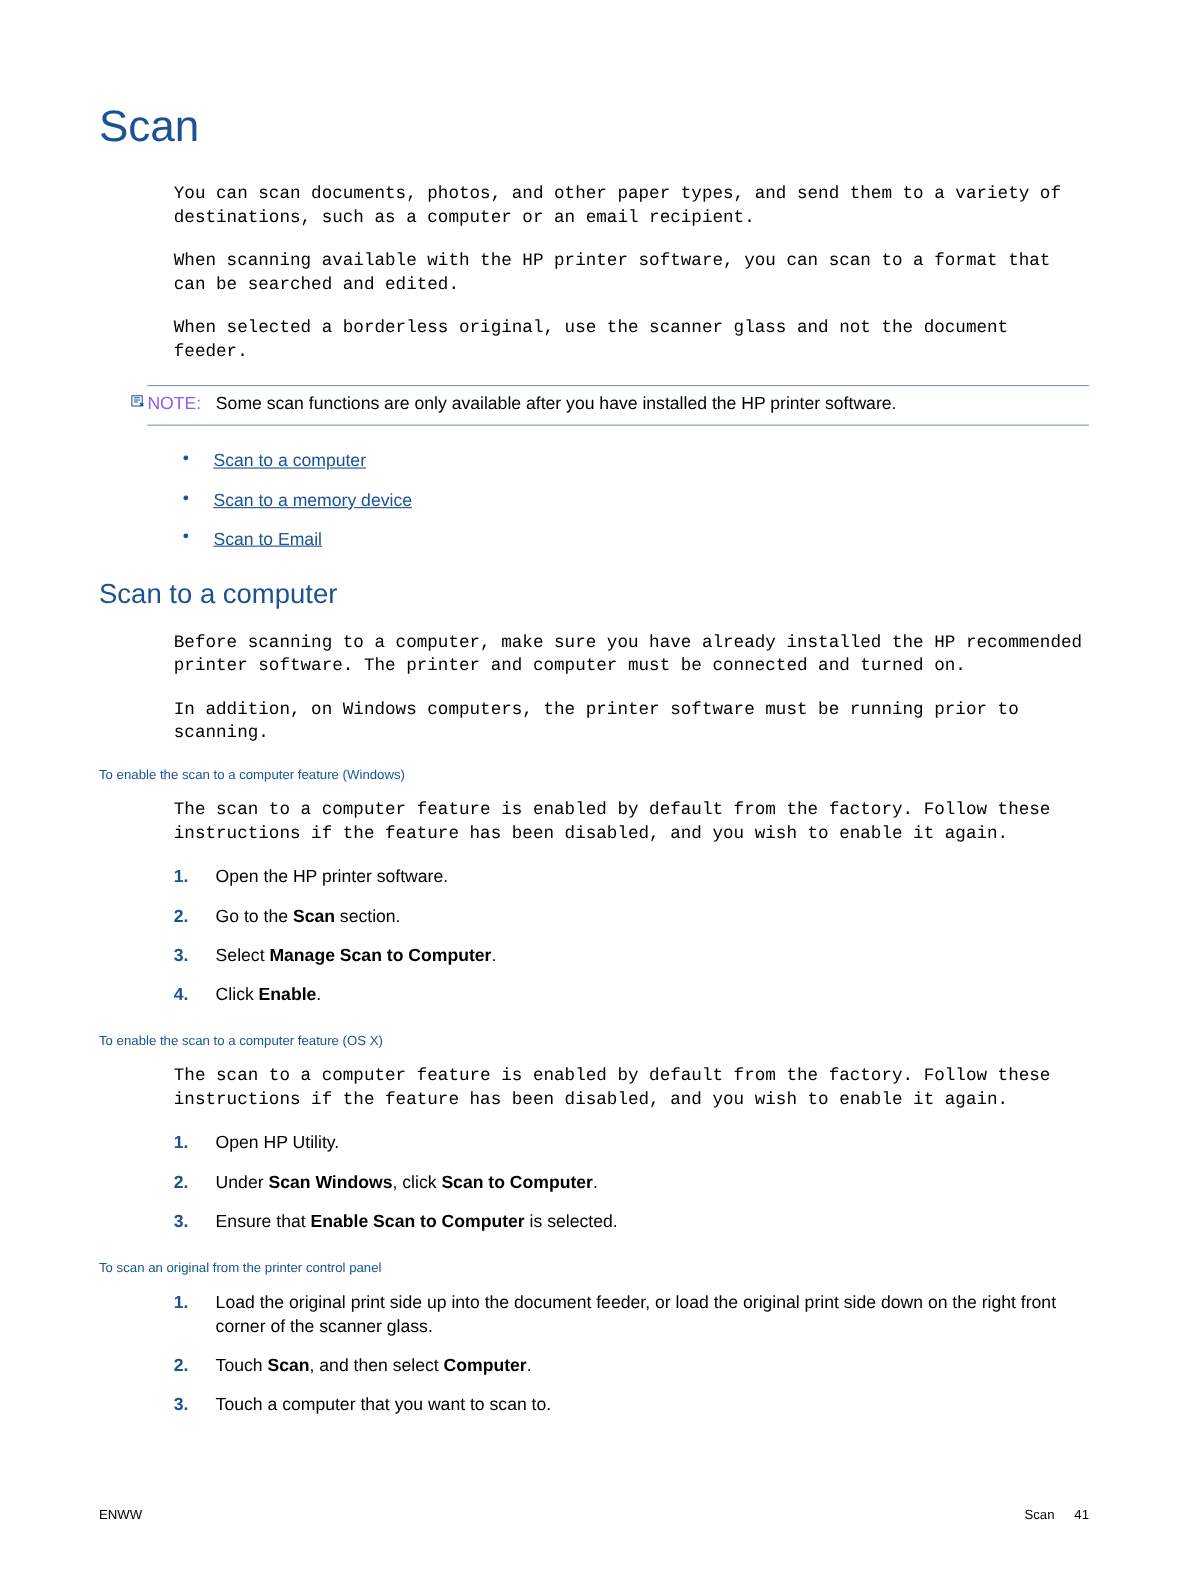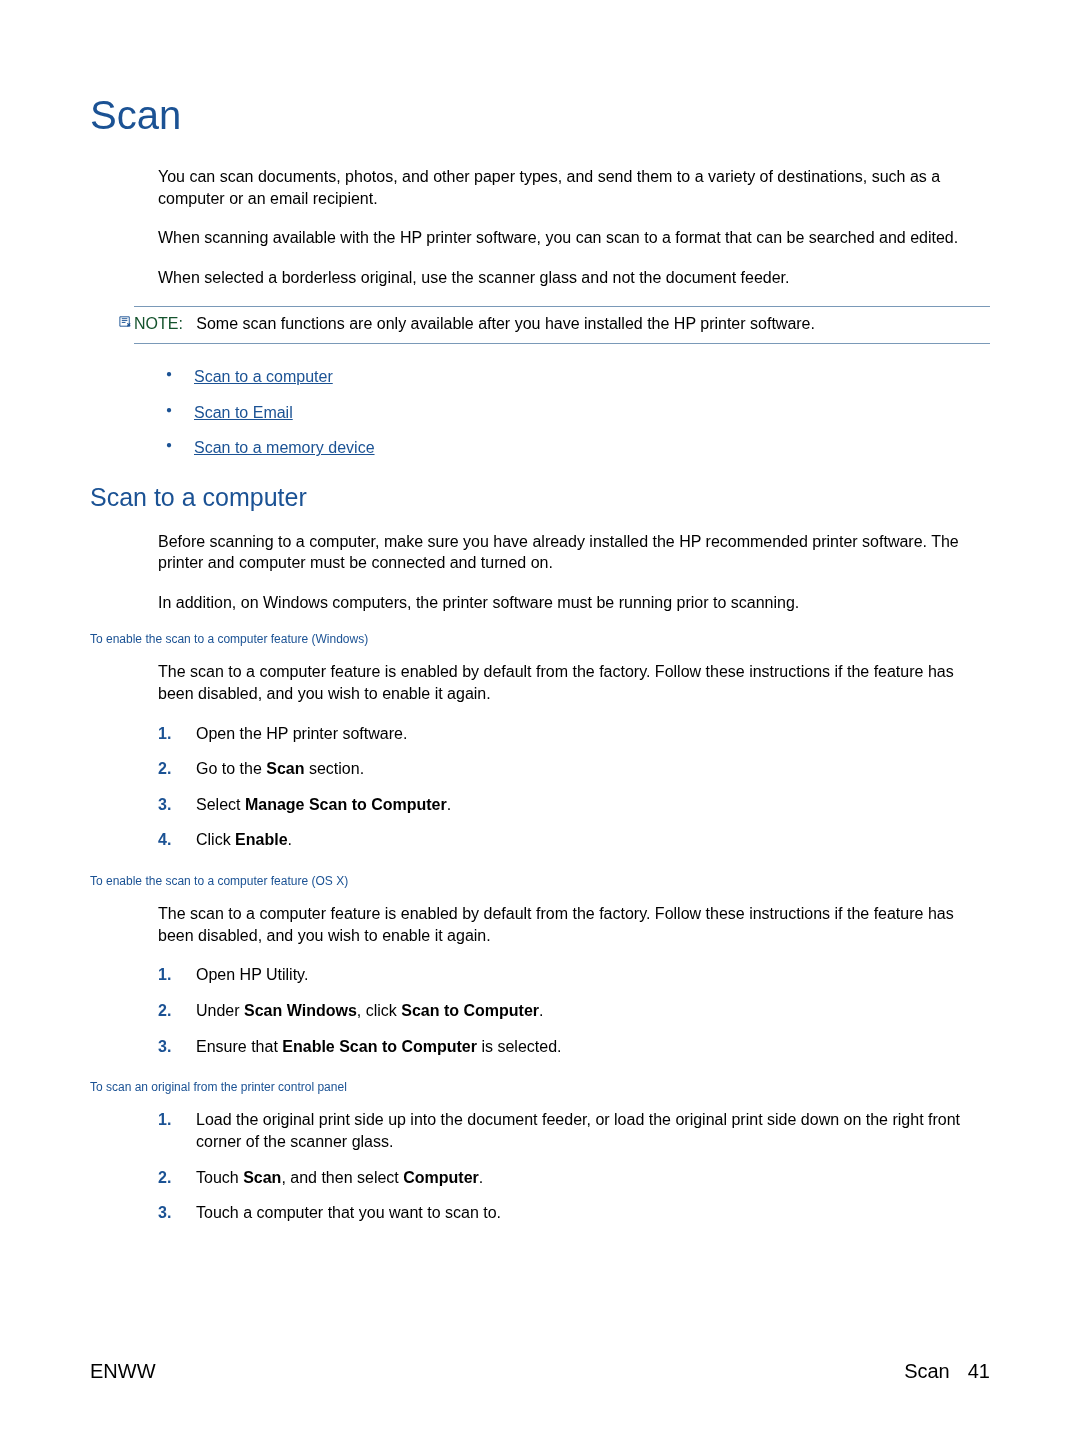--- a/index.html
+++ b/index.html
@@ -20,20 +20,21 @@
     }
     .h1 {
       font-size: 40px;
       color: #1b5294;
       font-weight: 500;
       margin-bottom: 24px;
       font-family: Arial, sans-serif;
     }
     .indent-1 {
       margin-left: 68px;
+      font-family: Liberation Mono, monospace;
     }
     .para {
       margin-bottom: 18px;
     }
     .note-box {
       border-top: 1px solid #7a99b8;
       border-bottom: 1px solid #7a99b8;
       padding: 6px 0 8px 0;
       margin-left: 44px;
       margin-bottom: 22px;
@@ -41,21 +42,21 @@
     }
     .note-icon {
       position: absolute;
       left: -16px;
       top: 6px;
       width: 15px;
       height: 15px;
       color: #1b5294;
     }
     .note-label {
-      color: #14532d;
+      color: #8b5cf6;
       font-weight: normal;
     }
     .bullet-list {
       list-style: none;
       margin-left: 76px;
       margin-bottom: 22px;
     }
     .bullet-list li {
       position: relative;
       padding-left: 28px;
@@ -106,21 +107,21 @@
     .bold {
       font-weight: bold;
     }
     .footer {
       position: absolute;
       bottom: 52px;
       left: 90px;
       right: 90px;
       display: flex;
       justify-content: space-between;
-      font-size: 20px;
+      font-size: 12px;
     }
     .footer-right {
       display: flex;
       gap: 18px;
     }
   </style>
 </head>
 <body>
 
 <h1 class="h1">Scan</h1>
@@ -135,22 +136,22 @@
         <path fill="none" stroke="#1b5294" stroke-width="1" d="M2 3h10v10H2z"></path>
         <path stroke="#1b5294" stroke-width="1" d="M4 5h6M4 7h6M4 9h4"></path>
         <path stroke="#1b5294" stroke-width="1.4" d="M12 12l3 3M15 12l-3 3" transform="translate(-2,-2)"></path>
       </svg>
   </span>
   <span class="note-label">NOTE:</span>&nbsp;&nbsp;&nbsp;<span>Some scan functions are only available after you have installed the HP printer software.</span>
 </div>
 
 <ul class="bullet-list">
   <li><a class="link">Scan to a computer</a></li>
+  <li><a class="link">Scan to a memory device</a></li>
   <li><a class="link">Scan to Email</a></li>
-  <li><a class="link">Scan to a memory device</a></li>
 </ul>
 
 <h2 class="h2">Scan to a computer</h2>
 <p class="para indent-1">Before scanning to a computer, make sure you have already installed the HP recommended printer software. The printer and computer must be connected and turned on.</p>
 <p class="para indent-1">In addition, on Windows computers, the printer software must be running prior to scanning.</p>
 
 <h3 class="h3">To enable the scan to a computer feature (Windows)</h3>
 <p class="para indent-1">The scan to a computer feature is enabled by default from the factory. Follow these instructions if the feature has been disabled, and you wish to enable it again.</p>
 <ol class="numbered-list">
   <li><span class="num">1.</span><span>Open the HP printer software.</span></li>

